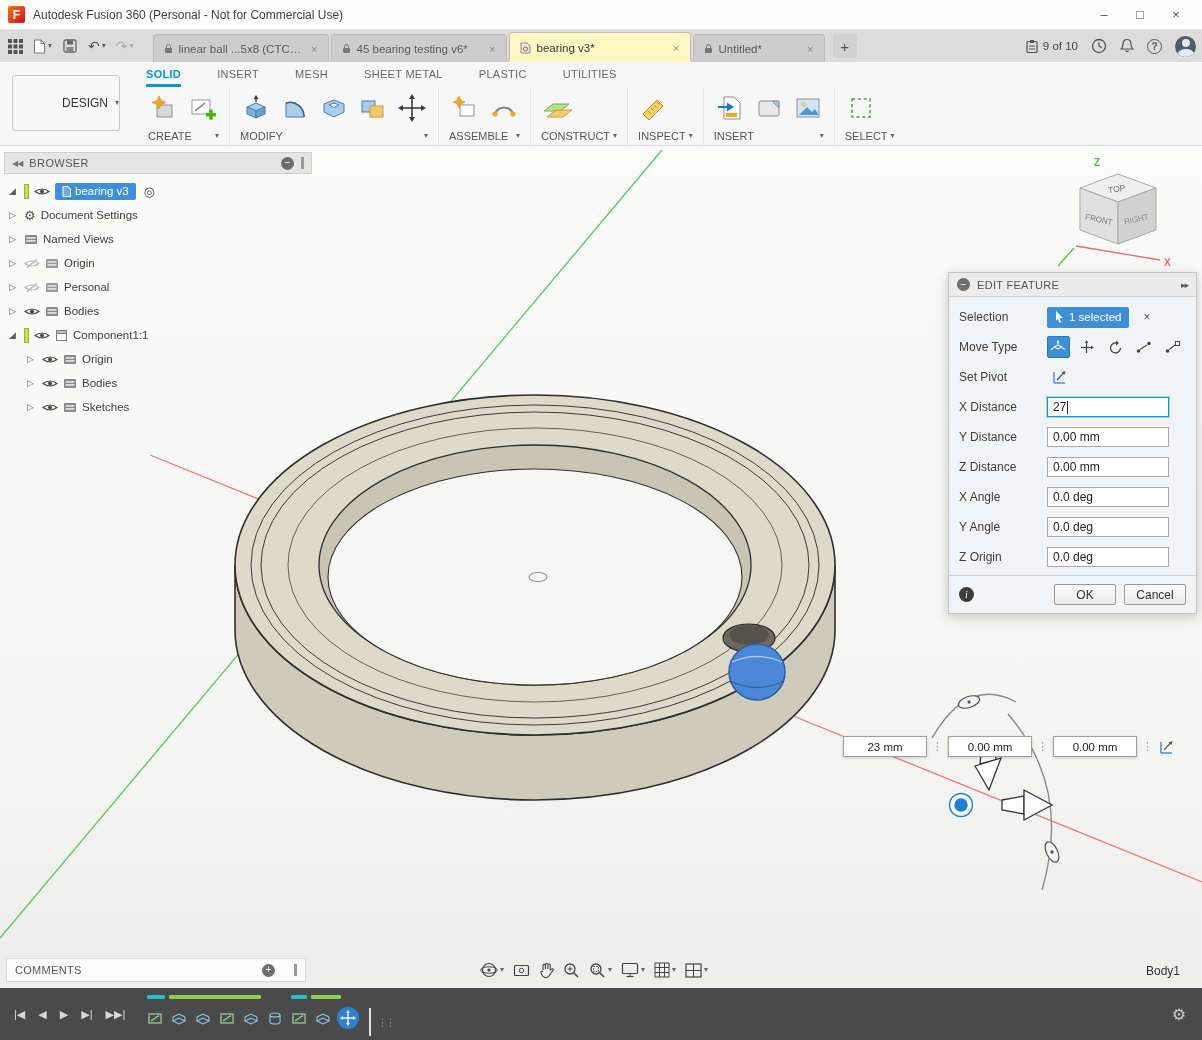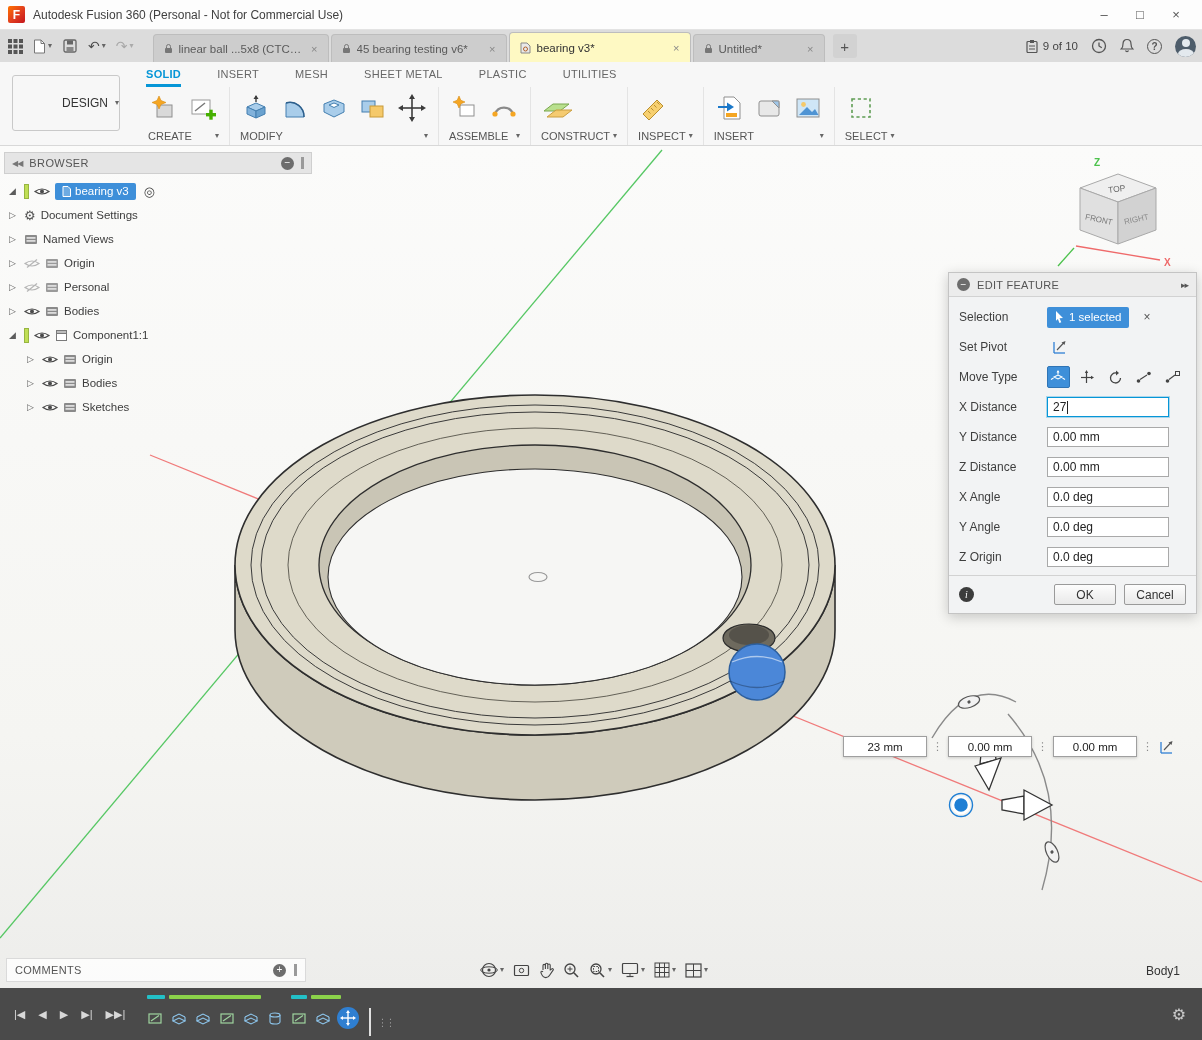--- a/index.html
+++ b/index.html
@@ -89,21 +89,21 @@
 .info-circ{width:15px;height:15px;border-radius:50%;background:#3c3c3c;color:#fff;display:flex;align-items:center;justify-content:center;font-size:10px;font-style:italic;font-family:"Liberation Serif",serif}
 .dlg-btn{min-width:62px;height:21px;border:1px solid #9a9a9a;background:linear-gradient(#fdfdfd,#e9e9e9);display:flex;align-items:center;justify-content:center;font-size:12px;color:#333;border-radius:2px}
 .dialog-footer .spacer{flex:1}
 
 
 .float-inputs{position:absolute;left:843px;top:590px;display:flex;align-items:center;gap:5px;z-index:7}
 .chip{width:84px;height:21px;background:#fff;border:1px solid #9f9f9f;display:flex;align-items:center;justify-content:center;font-size:11.5px;color:#222;box-shadow:0 1px 3px rgba(0,0,0,.18)}
 .chip-dots{color:#8a8a8a;font-size:11px}
 
 
-.comments{position:absolute;left:6px;top:812px;width:300px;height:24px;background:rgba(252,252,252,.95);border:1px solid #dadada;display:flex;align-items:center;padding:8px 8px;gap:8px;color:#555;z-index:5;font-size:11px;letter-spacing:.3px}
+.comments{position:absolute;left:6px;top:812px;width:300px;height:24px;background:rgba(252,252,252,.95);border:1px solid #dadada;display:flex;align-items:center;padding:8px 8px;gap:19px;color:#555;z-index:5;font-size:11px;letter-spacing:.3px}
 .comments .spacer{flex:1}
 .nav-toolbar{position:absolute;left:480px;top:810px;height:28px;display:flex;align-items:center;gap:9px;z-index:5;color:#444}
 .nav-btn{display:flex;align-items:center;gap:2px}
 
 
 .timeline{position:absolute;left:0;top:988px;right:0;height:52px;background:#4a4a4a;display:flex;align-items:center;z-index:60}
 .tl-playback{display:flex;align-items:center;gap:13px;padding:0 14px;color:#d8d8d8;font-size:11px;white-space:nowrap}
 .tl-strip{position:relative;display:flex;align-items:center;gap:4px;margin-left:6px;height:52px;padding-top:8px}
 .tl-bar{position:absolute;top:7px;height:4px;border-radius:1px}
 .tl-icon{width:20px;height:22px;display:flex;align-items:center;justify-content:center;border-radius:2px}
@@ -624,33 +624,20 @@
         <span class="d-label">Selection</span>
         <span class="sel-badge">
           <svg width="9" height="12">
               <polygon points="1,0 8,7 4.5,7.2 6.3,11.3 4.4,12 2.9,8 1,9.8" fill="#fff"></polygon>
             </svg>
           <span>1 selected</span>
         </span>
         <span class="sel-x">×</span>
       </div>
       <div class="d-row">
-        <span class="d-label">Set Pivot</span>
-        <span class="mt-box">
-          <svg width="17" height="16">
-              <g stroke="#2f7fd4" stroke-width="1.3">
-                <line x1="3" y1="14" x2="14" y2="14"></line>
-                <line x1="3" y1="14" x2="3" y2="3"></line>
-              </g>
-              <line x1="6" y1="11" x2="13" y2="3.5" stroke="#555" stroke-width="1.1"></line>
-              <polygon points="14.5,2 10.5,3.5 13.5,6" fill="#555"></polygon>
-            </svg>
-        </span>
-      </div>
-      <div class="d-row">
         <span class="d-label">Move Type</span>
         <span class="mt-box active">
           <svg width="16" height="15">
               <g stroke="currentColor" fill="none" stroke-width="1.1">
                 <path d="M4 7 L8 5 L12 7 L8 9 Z"></path>
                 <line x1="8" y1="4.5" x2="8" y2="1"></line>
                 <line x1="3.5" y1="8" x2="1" y2="9.5"></line>
                 <line x1="12.5" y1="8" x2="15" y2="9.5"></line>
               </g>
               <polygon points="8,0 6.5,2.5 9.5,2.5" fill="currentColor"></polygon>
@@ -677,20 +664,33 @@
               <circle cx="2.5" cy="11" r="1.8" fill="currentColor"></circle>
               <circle cx="13" cy="3.5" r="1.8" fill="currentColor"></circle>
               <line x1="4" y1="9.5" x2="11" y2="5" stroke="currentColor" stroke-width="1.1"></line>
             </svg>
         </span>
         <span class="mt-box">
           <svg width="16" height="14">
               <circle cx="2.5" cy="11" r="1.8" fill="currentColor"></circle>
               <rect x="10.5" y="1.5" width="4" height="4" fill="none" stroke="currentColor"></rect>
               <line x1="4" y1="9.5" x2="10" y2="5" stroke="currentColor" stroke-width="1.1"></line>
+            </svg>
+        </span>
+      </div>
+      <div class="d-row">
+        <span class="d-label">Set Pivot</span>
+        <span class="mt-box">
+          <svg width="17" height="16">
+              <g stroke="#2f7fd4" stroke-width="1.3">
+                <line x1="3" y1="14" x2="14" y2="14"></line>
+                <line x1="3" y1="14" x2="3" y2="3"></line>
+              </g>
+              <line x1="6" y1="11" x2="13" y2="3.5" stroke="#555" stroke-width="1.1"></line>
+              <polygon points="14.5,2 10.5,3.5 13.5,6" fill="#555"></polygon>
             </svg>
         </span>
       </div>
       <div class="d-row">
         <span class="d-label">X Distance</span>
         <span class="d-input focus">
             <span>27</span>
             <span class="caret-line"></span>
           </span>
       </div>

